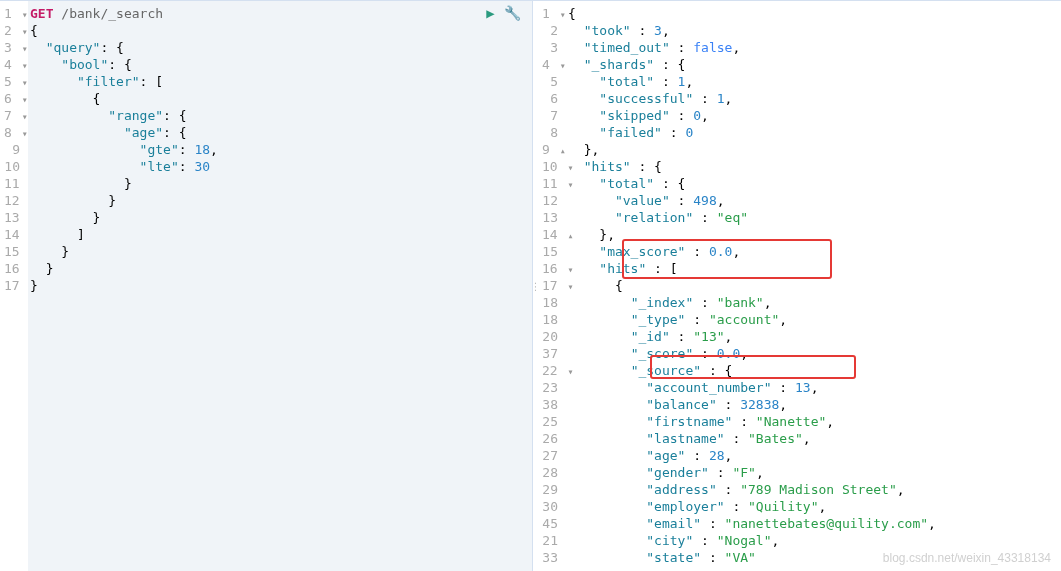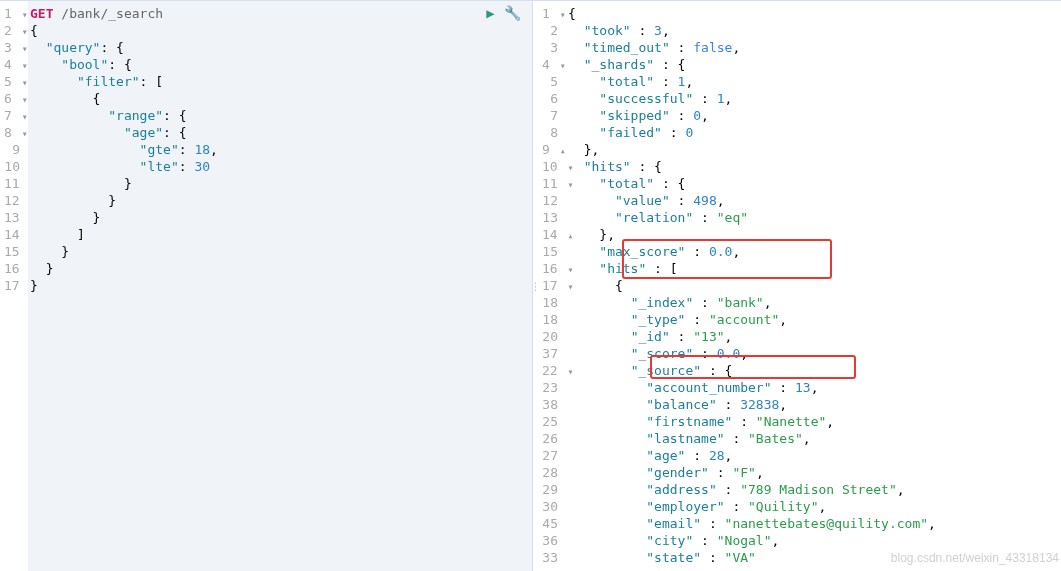--- a/index.html
+++ b/index.html
@@ -20,21 +20,21 @@
 .str{color:#2a9d4a}
 .num{color:#2a84c7}
 .bool{color:#3b82f6}
 .fold{color:#999;font-size:10px;display:inline-block;width:10px;margin-left:-2px}
 .actions{position:absolute;top:4px;right:10px;display:flex;gap:10px;z-index:5}
 .actions span{color:#2a9a7f;cursor:pointer;font-size:14px}
 .divider{width:5px;cursor:col-resize;display:flex;align-items:center;justify-content:center;color:#bbb;font-size:10px}
 .hl-box{position:absolute;border:2px solid #e53935;border-radius:3px;pointer-events:none}
 .hl1{left:622px;top:239px;width:210px;height:40px}
 .hl2{left:650px;top:355px;width:206px;height:24px}
-.watermark{position:absolute;bottom:6px;right:2px;color:#d0d0d0;font-size:12px;font-family:Arial,sans-serif}
+.watermark{position:absolute;bottom:6px;right:10px;color:#d0d0d0;font-size:12px;font-family:Arial,sans-serif}
 </style>
 </head>
 <body>
 
 <div class="container">
   <div class="pane pane-left">
     <div class="actions">
       <span>▶</span>
       <span>🔧</span>
     </div>
@@ -91,21 +91,21 @@
           <div>22 <span class="fold">▾</span></div>
           <div>23</div>
           <div>38</div>
           <div>25</div>
           <div>26</div>
           <div>27</div>
           <div>28</div>
           <div>29</div>
           <div>30</div>
           <div>45</div>
-          <div>36</div>
+          <div>21</div>
           <div>33</div>
         </div>
       <div class="code" id="code-right"><div class="line">{</div><div class="line">  <span class="key">"took"</span> : <span class="num">3</span>,</div><div class="line">  <span class="key">"timed_out"</span> : <span class="bool">false</span>,</div><div class="line">  <span class="key">"_shards"</span> : {</div><div class="line">    <span class="key">"total"</span> : <span class="num">1</span>,</div><div class="line">    <span class="key">"successful"</span> : <span class="num">1</span>,</div><div class="line">    <span class="key">"skipped"</span> : <span class="num">0</span>,</div><div class="line">    <span class="key">"failed"</span> : <span class="num">0</span></div><div class="line">  },</div><div class="line">  <span class="key">"hits"</span> : {</div><div class="line">    <span class="key">"total"</span> : {</div><div class="line">      <span class="key">"value"</span> : <span class="num">498</span>,</div><div class="line">      <span class="key">"relation"</span> : <span class="str">"eq"</span></div><div class="line">    },</div><div class="line">    <span class="key">"max_score"</span> : <span class="num">0.0</span>,</div><div class="line">    <span class="key">"hits"</span> : [</div><div class="line">      {</div><div class="line">        <span class="key">"_index"</span> : <span class="str">"bank"</span>,</div><div class="line">        <span class="key">"_type"</span> : <span class="str">"account"</span>,</div><div class="line">        <span class="key">"_id"</span> : <span class="str">"13"</span>,</div><div class="line">        <span class="key">"_score"</span> : <span class="num">0.0</span>,</div><div class="line">        <span class="key">"_source"</span> : {</div><div class="line">          <span class="key">"account_number"</span> : <span class="num">13</span>,</div><div class="line">          <span class="key">"balance"</span> : <span class="num">32838</span>,</div><div class="line">          <span class="key">"firstname"</span> : <span class="str">"Nanette"</span>,</div><div class="line">          <span class="key">"lastname"</span> : <span class="str">"Bates"</span>,</div><div class="line">          <span class="key">"age"</span> : <span class="num">28</span>,</div><div class="line">          <span class="key">"gender"</span> : <span class="str">"F"</span>,</div><div class="line">          <span class="key">"address"</span> : <span class="str">"789 Madison Street"</span>,</div><div class="line">          <span class="key">"employer"</span> : <span class="str">"Quility"</span>,</div><div class="line">          <span class="key">"email"</span> : <span class="str">"nanettebates@quility.com"</span>,</div><div class="line">          <span class="key">"city"</span> : <span class="str">"Nogal"</span>,</div><div class="line">          <span class="key">"state"</span> : <span class="str">"VA"</span></div></div>
     </div>
   </div>
 </div>
 
 <div class="hl-box hl1"></div>
 <div class="hl-box hl2"></div>
 <div class="watermark">blog.csdn.net/weixin_43318134</div>

